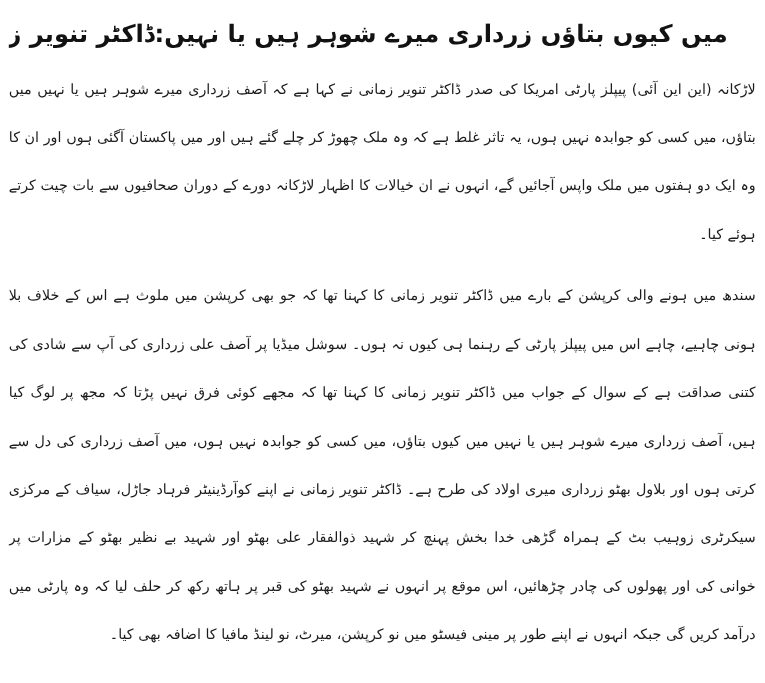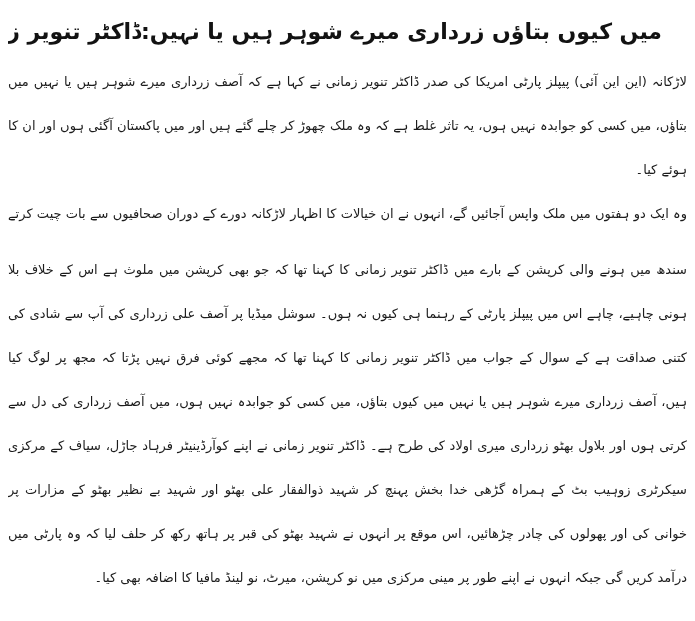--- a/index.html
+++ b/index.html
@@ -56,28 +56,28 @@
 </head>
 <body>
 
 <div class="page" dir="rtl">
 
   <h1 class="headline">میں کیوں بتاؤں زرداری میرے شوہر ہیں یا نہیں:ڈاکٹر تنویر زمانی</h1>
 
   <div class="paragraph">
     <div class="line">لاڑکانہ (این این آئی) پیپلز پارٹی امریکا کی صدر ڈاکٹر تنویر زمانی نے کہا ہے کہ آصف زرداری میرے شوہر ہیں یا نہیں میں کیوں</div>
     <div class="line">بتاؤں، میں کسی کو جوابدہ نہیں ہوں، یہ تاثر غلط ہے کہ وہ ملک چھوڑ کر چلے گئے ہیں اور میں پاکستان آگئی ہوں اور ان کا کام کروں گی،</div>
+    <div class="line">وہ ایک دو ہفتوں میں ملک واپس آجائیں گے، انہوں نے ان خیالات کا اظہار لاڑکانہ دورے کے دوران صحافیوں سے بات چیت کرتے</div>
     <div class="line end">ہوئے کیا۔</div>
-    <div class="line">وہ ایک دو ہفتوں میں ملک واپس آجائیں گے، انہوں نے ان خیالات کا اظہار لاڑکانہ دورے کے دوران صحافیوں سے بات چیت کرتے</div>
   </div>
 
   <div class="paragraph">
     <div class="line">سندھ میں ہونے والی کرپشن کے بارے میں ڈاکٹر تنویر زمانی کا کہنا تھا کہ جو بھی کرپشن میں ملوث ہے اس کے خلاف بلا تفریق کارروائی</div>
     <div class="line">ہونی چاہیے، چاہے اس میں پیپلز پارٹی کے رہنما ہی کیوں نہ ہوں۔ سوشل میڈیا پر آصف علی زرداری کی آپ سے شادی کی خبروں میں</div>
     <div class="line">کتنی صداقت ہے کے سوال کے جواب میں ڈاکٹر تنویر زمانی کا کہنا تھا کہ مجھے کوئی فرق نہیں پڑتا کہ مجھ پر لوگ کیا الزامات عائد کر رہے</div>
     <div class="line">ہیں، آصف زرداری میرے شوہر ہیں یا نہیں میں کیوں بتاؤں، میں کسی کو جوابدہ نہیں ہوں، میں آصف زرداری کی دل سے عزت</div>
     <div class="line">کرتی ہوں اور بلاول بھٹو زرداری میری اولاد کی طرح ہے۔ ڈاکٹر تنویر زمانی نے اپنے کوآرڈینیٹر فرہاد جاڑل، سیاف کے مرکزی جنرل</div>
     <div class="line">سیکرٹری زوہیب بٹ کے ہمراہ گڑھی خدا بخش پہنچ کر شہید ذوالفقار علی بھٹو اور شہید بے نظیر بھٹو کے مزارات پر حاضری دی، فاتحہ</div>
     <div class="line">خوانی کی اور پھولوں کی چادر چڑھائیں، اس موقع پر انہوں نے شہید بھٹو کی قبر پر ہاتھ رکھ کر حلف لیا کہ وہ پارٹی میں مینی فیسٹو پر عمل</div>
-    <div class="line end">درآمد کریں گی جبکہ انہوں نے اپنے طور پر مینی مرکزی میں نو کرپشن، میرٹ، نو لینڈ مافیا کا اضافہ بھی کیا۔</div>
+    <div class="line end">درآمد کریں گی جبکہ انہوں نے اپنے طور پر مینی فیسٹو میں نو کرپشن، میرٹ، نو لینڈ مافیا کا اضافہ بھی کیا۔</div>
   </div>
 
 </div>
 
 </body></html>

